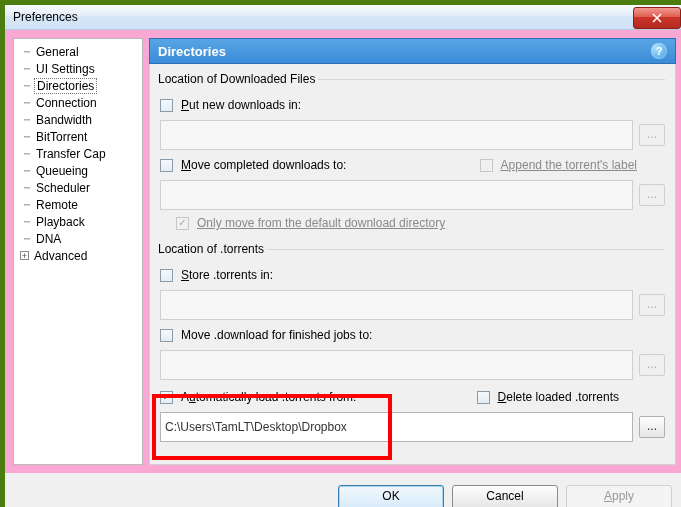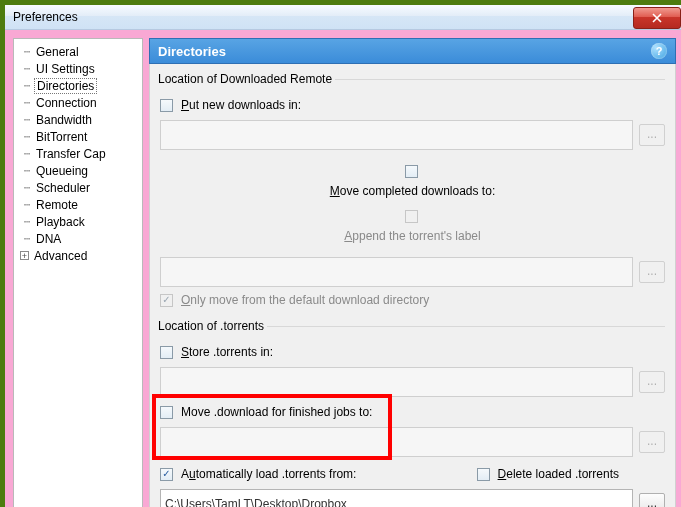--- a/index.html
+++ b/index.html
@@ -175,21 +175,21 @@
   }
   .chk.disabled {
     background:#f0f0f0;
     border-color:#c6c6c6;
   }
   .chk.checked.disabled::after { color:#9aa6b2; }
   .lbl {
     color:#000;
   }
   .lbl u { text-decoration: underline; }
-  .lbl.disabled { color:#8a8a8a; }
+  .lbl.disabled { color:#8a8a8a;text-decoration:underline; }
   .pathbox {
     flex:1;
     height:20px;
     border:1px solid #cfcfcf;
     background:#f6f6f6;
     box-sizing:border-box;
     padding:14px 4px;
     display:flex;
     align-items:center;
     color:#333;
@@ -324,45 +324,45 @@
     </div>
 
     <div class="main">
       <div class="panel-header">
         <span class="panel-header-title">Directories</span>
         <span class="help-icon">?</span>
       </div>
       <div class="panel-body">
 
         <fieldset>
-          <legend>Location of Downloaded Remote</legend>
+          <legend>Location of Downloaded Files</legend>
 
           <div class="row">
             <span class="chk"></span>
             <span class="lbl"><u>P</u>ut new downloads in:</span>
           </div>
           <div class="row">
             <span class="pathbox"></span>
             <span class="browse disabled">...</span>
           </div>
 
-          <div class="row half" style="margin-top:15px;flex-direction:column;">
+          <div class="row half" style="margin-top:8px;">
             <span class="chk"></span>
             <span class="lbl"><u>M</u>ove completed downloads to:</span>
             <span style="flex:1"></span>
             <span class="chk disabled"></span>
             <span class="lbl disabled"><u>A</u>ppend the torrent's label</span>
             <span style="width:22px"></span>
           </div>
           <div class="row">
             <span class="pathbox"></span>
             <span class="browse disabled">...</span>
           </div>
 
-          <div class="row" style="margin-top:6px;">
+          <div class="row" style="margin-top:6px;margin-left:16px;">
             <span class="chk checked disabled"></span>
             <span class="lbl disabled"><u>O</u>nly move from the default download directory</span>
           </div>
         </fieldset>
 
         <fieldset>
           <legend>Location of .torrents</legend>
 
           <div class="row">
             <span class="chk"></span>

